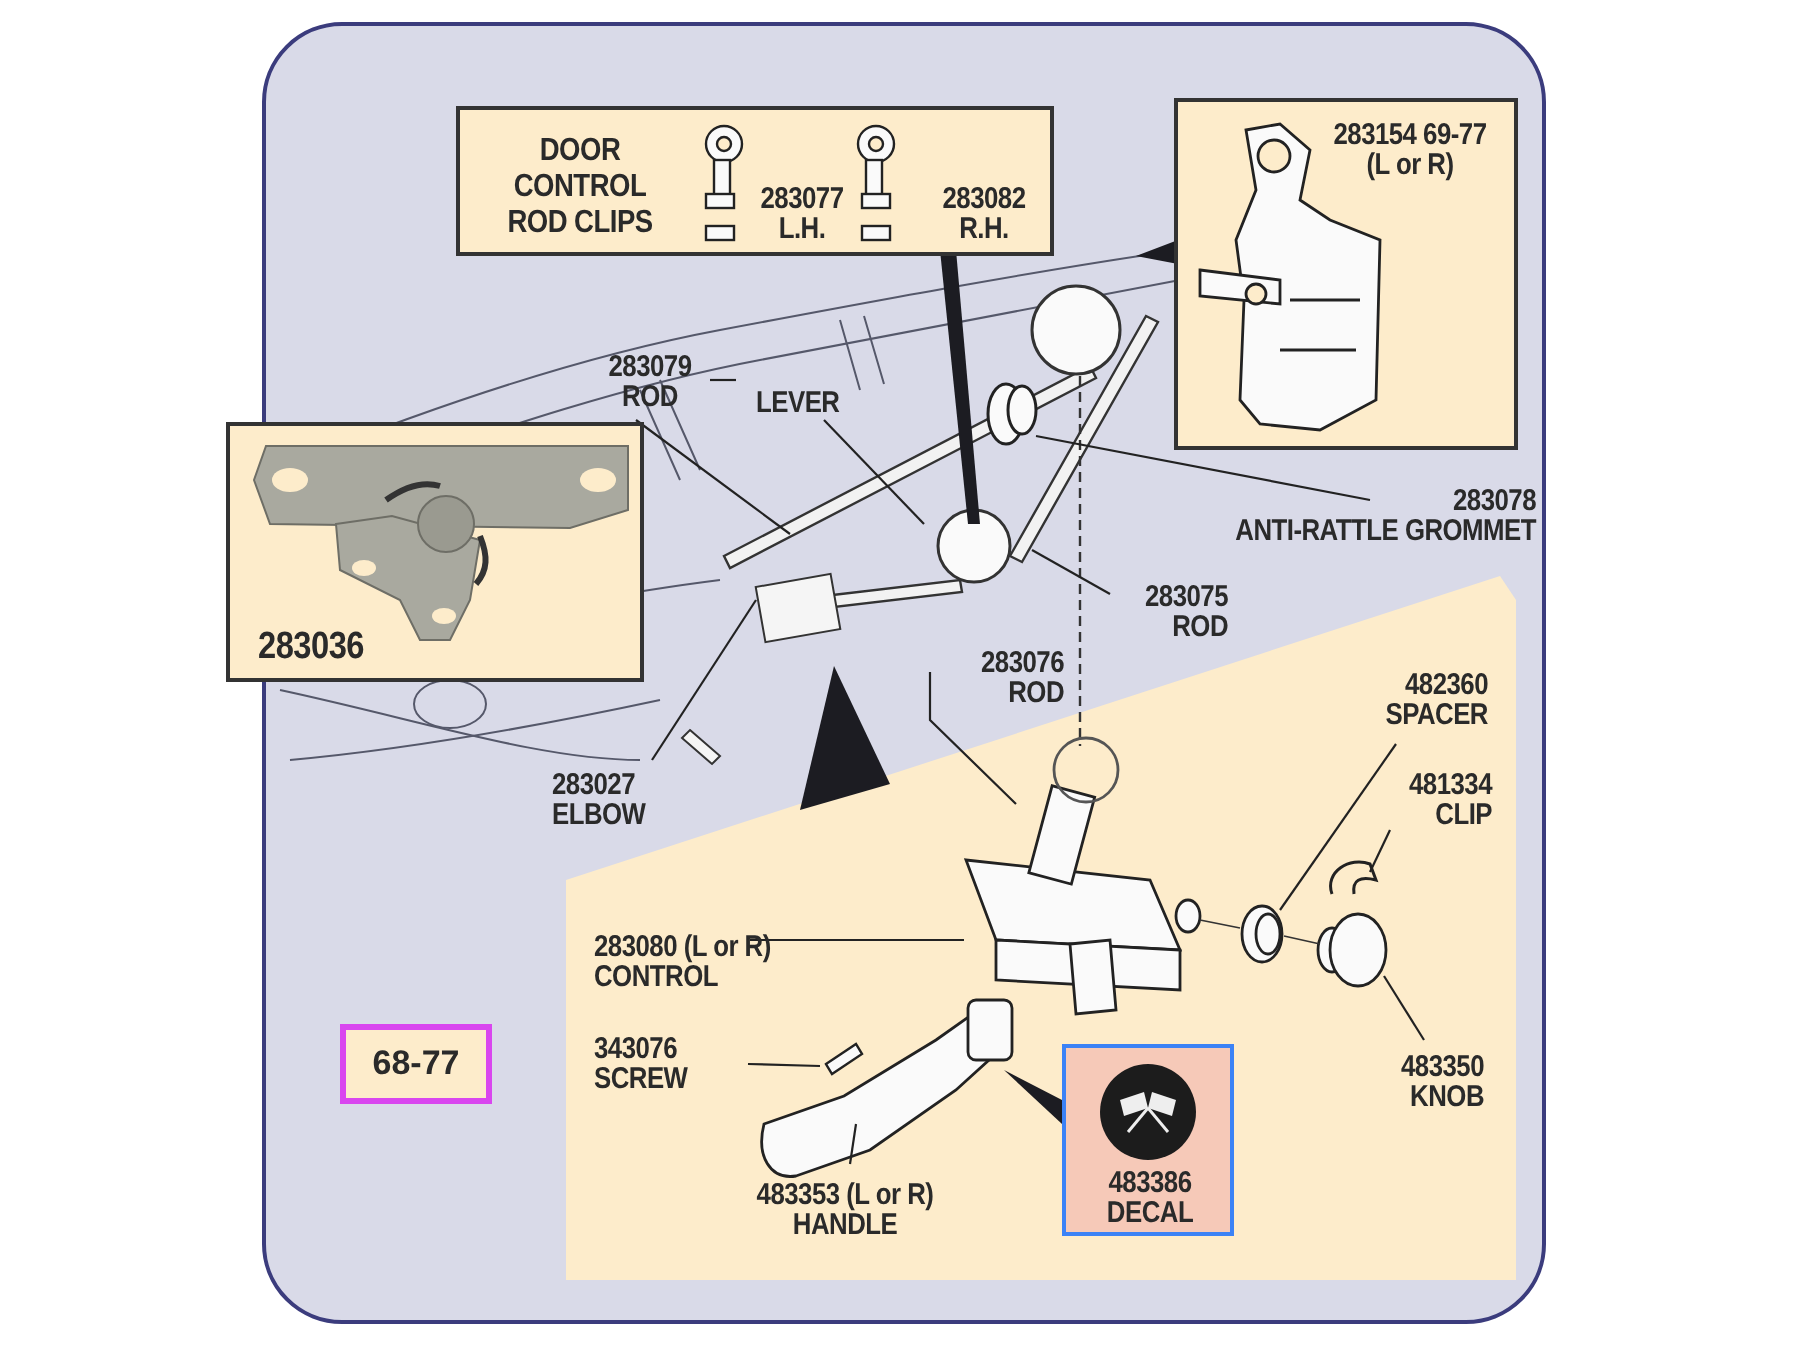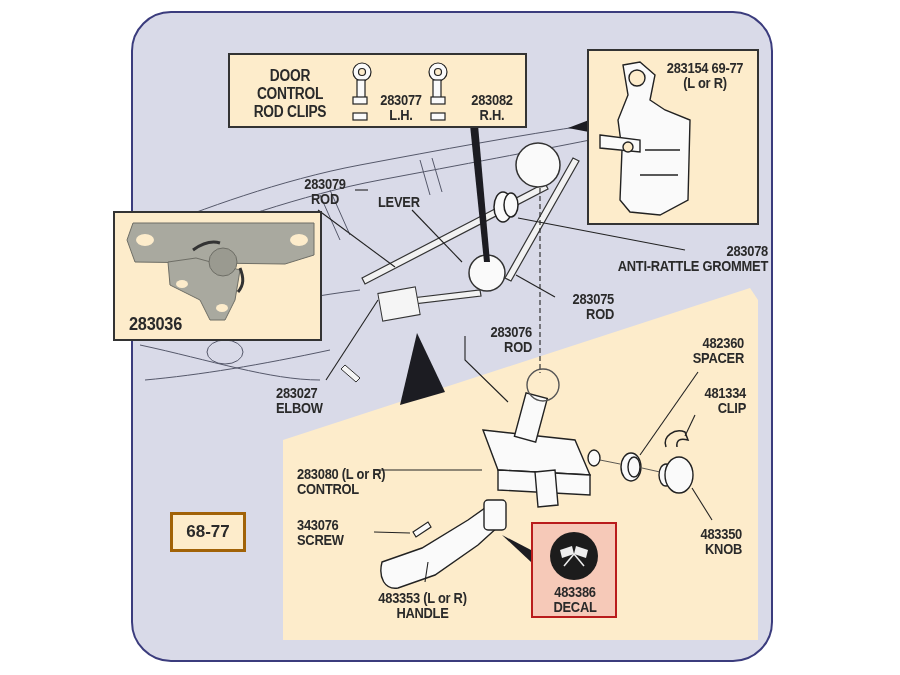--- a/index.html
+++ b/index.html
@@ -2,22 +2,22 @@
 <html><head>
 <meta charset="utf-8">
 <style>
   html,body{margin:0;padding:0;background:#ffffff;}
   body{width:900px;height:675px;position:relative;overflow:hidden;font-family:"Liberation Sans Narrow","Liberation Sans",sans-serif;}
   .frame{position:absolute;left:131px;top:11px;width:642px;height:651px;background:#d9dae8;border:2px solid #3b3c7d;border-radius:40px;box-sizing:border-box;overflow:hidden;}
   svg#art{position:absolute;left:0;top:0;width:900px;height:675px;}
   .lbl{position:absolute;font-family:"Liberation Sans",sans-serif;font-weight:bold;color:#2a2a2a;font-size:15px;line-height:15px;letter-spacing:-0.3px;transform:scaleX(0.86);transform-origin:left top;white-space:nowrap;}
   .lbl.r{text-align:right;transform-origin:right top;}
   .lbl.c{text-align:center;transform-origin:center top;}
-  .yearbox{position:absolute;left:170px;top:512px;width:76px;height:40px;background:#fdeccb;border:3px solid #a16207;box-sizing:border-box;display:flex;align-items:center;justify-content:center;font-family:"Liberation Sans",sans-serif;font-weight:bold;font-size:17px;color:#2a2a2a;}
-  .decalbox{position:absolute;left:531px;top:522px;width:86px;height:96px;background:#f6c9b8;border:2px solid #b91c1c;box-sizing:border-box;}
+  .yearbox{position:absolute;left:170px;top:512px;width:76px;height:40px;background:#fdeccb;border:3px solid #d946ef;box-sizing:border-box;display:flex;align-items:center;justify-content:center;font-family:"Liberation Sans",sans-serif;font-weight:bold;font-size:17px;color:#2a2a2a;}
+  .decalbox{position:absolute;left:531px;top:522px;width:86px;height:96px;background:#f6c9b8;border:2px solid #3b82f6;box-sizing:border-box;}
   .decal-circle{position:absolute;left:17px;top:8px;width:48px;height:48px;border-radius:50%;background:#1c1c1c;}
 </style>
 </head>
 <body>
 
 <div class="frame"></div>
 
 <svg id="art" viewBox="0 0 900 675">
 
   <polygon points="283,440 750,288 758,300 758,640 283,640" fill="#fdeccb"></polygon>

